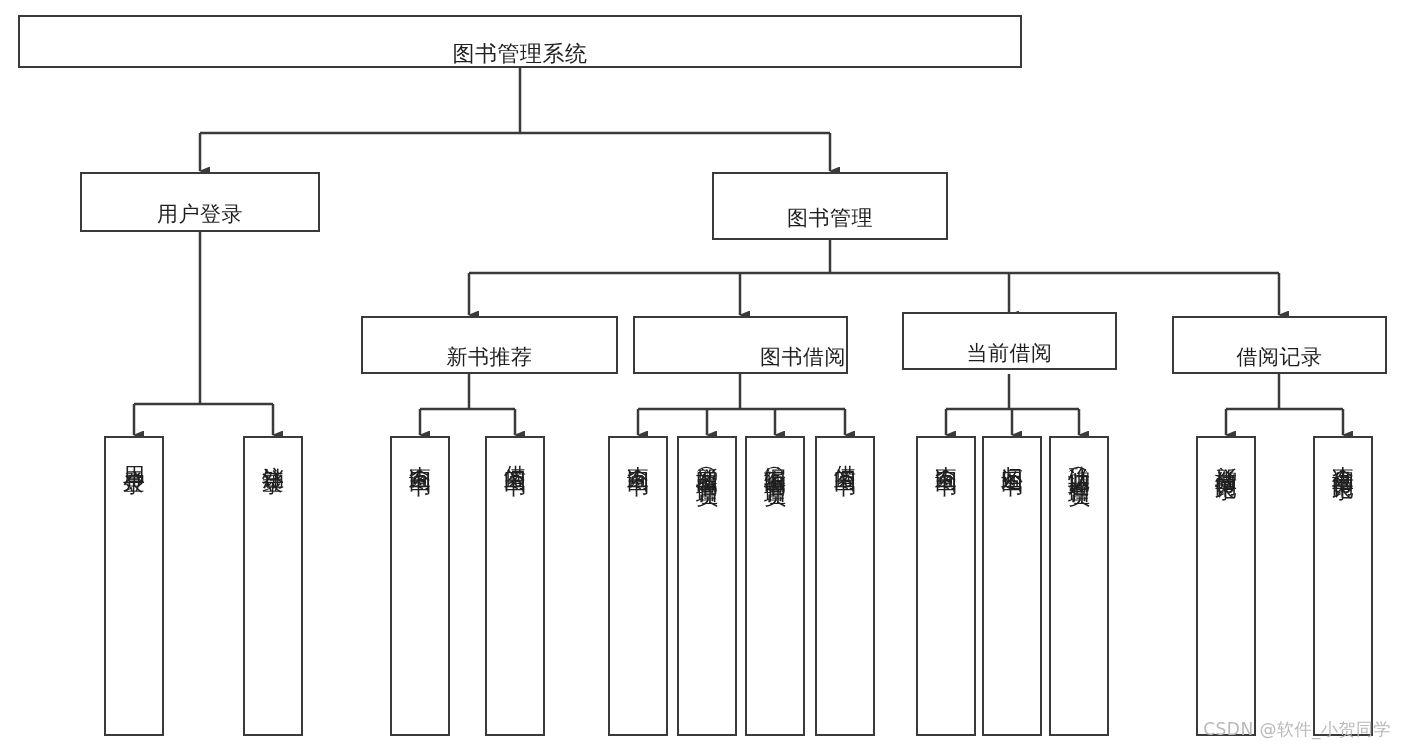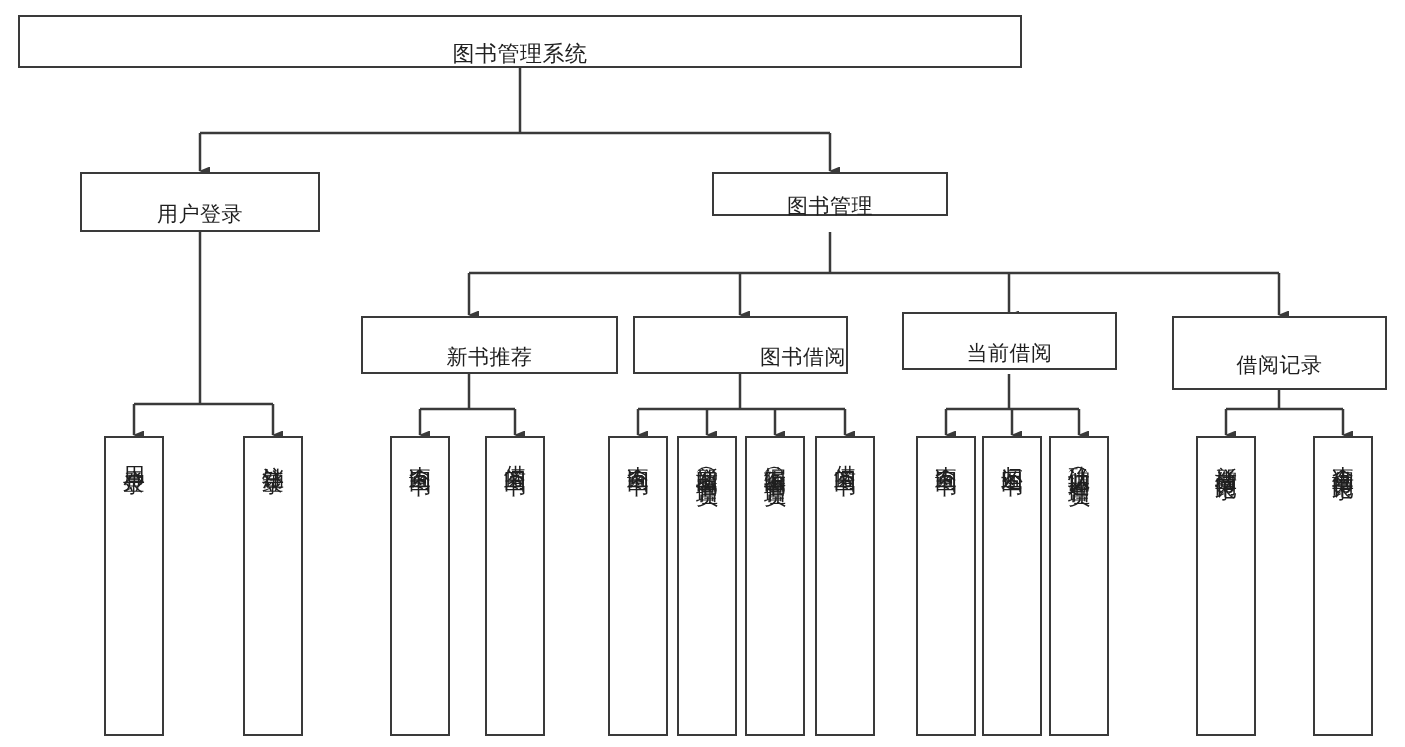--- a/index.html
+++ b/index.html
@@ -124,33 +124,33 @@
       </g>
   </svg>
 
   <div id="nodes-layer">
       <div class="node horiz root" style="left: 18px; top: 15px; width: 1004px; height: 53px;">
         <span class="label">图书管理系统</span>
       </div>
       <div class="node horiz" style="left: 80px; top: 172px; width: 240px; height: 60px;">
         <span class="label">用户登录</span>
       </div>
-      <div class="node horiz" style="left: 712px; top: 172px; width: 236px; height: 44px;">
+      <div class="node horiz" style="left: 712px; top: 172px; width: 236px; height: 68px;">
         <span class="label">图书管理</span>
       </div>
       <div class="node horiz" style="left: 361px; top: 316px; width: 257px; height: 58px;">
         <span class="label">新书推荐</span>
       </div>
       <div class="node horiz" style="left: 633px; top: 316px; width: 215px; height: 58px; justify-content: flex-end;">
         <span class="label">图书借阅</span>
       </div>
       <div class="node horiz" style="left: 902px; top: 312px; width: 215px; height: 58px;">
         <span class="label">当前借阅</span>
       </div>
-      <div class="node horiz" style="left: 1172px; top: 316px; width: 215px; height: 74px;">
+      <div class="node horiz" style="left: 1172px; top: 316px; width: 215px; height: 58px;">
         <span class="label">借阅记录</span>
       </div>
       <div class="node vert" style="left: 104px; top: 436px; width: 60px; height: 300px;">
         <span class="label">用户登录</span>
       </div>
       <div class="node vert" style="left: 243px; top: 436px; width: 60px; height: 300px;">
         <span class="label">注销登录</span>
       </div>
       <div class="node vert" style="left: 390px; top: 436px; width: 60px; height: 300px;">
         <span class="label">查询图书</span>
@@ -180,13 +180,14 @@
         <span class="label">确认归还（管理员）</span>
       </div>
       <div class="node vert" style="left: 1196px; top: 436px; width: 60px; height: 300px;">
         <span class="label">新增借阅记录</span>
       </div>
       <div class="node vert" style="left: 1313px; top: 436px; width: 60px; height: 300px;">
         <span class="label">查询借阅记录</span>
       </div>
     </div>
 
+  <div id="watermark">CSDN @软件_小贺同学</div>
 </div>
 
 </body></html>

